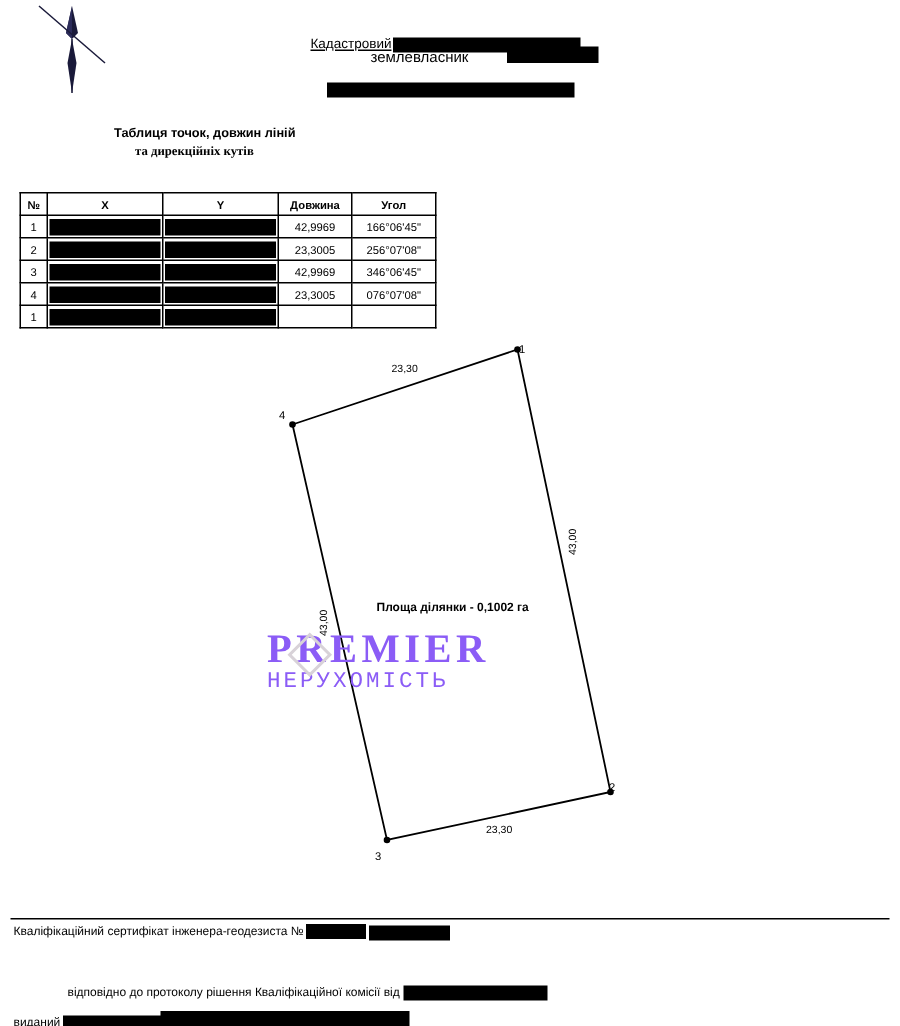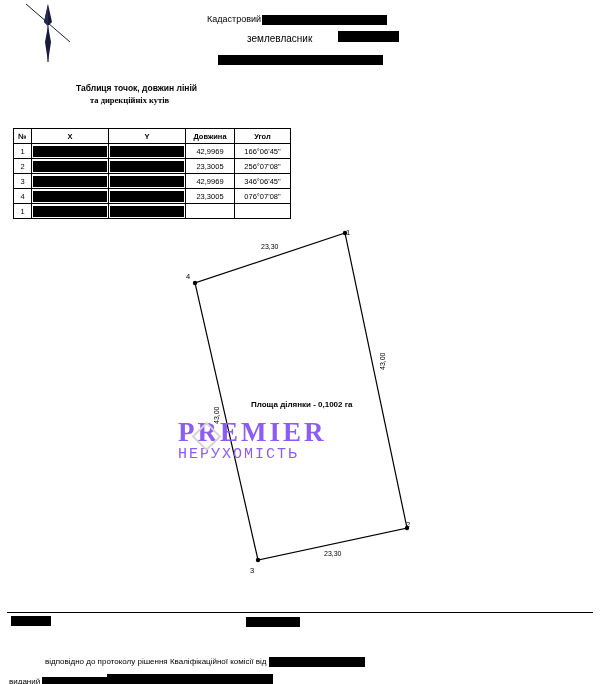--- a/index.html
+++ b/index.html
@@ -28,23 +28,24 @@
   }
 
   
   .compass {
     position: absolute;
     left: 18px; top: 2px;
     width: 60px; height: 62px;
   }
   .hdr-line1 {
     position: absolute;
-    left: 207px; top: 14px;
+    left: 207px; top: 24px;
     font-size: 9px;
     white-space: nowrap;
+    text-decoration: underline;
   }
   .hdr-line1 .redact { width: 125px; height: 10px; margin-left: 1px;}
   .hdr-line2 {
     position: absolute;
     left: 247px; top: 33px;
     font-size: 10px;
     white-space: nowrap;
   }
   .hdr-line2-bar {
     position: absolute;
@@ -323,21 +324,21 @@
   <div class="area-label">Площа ділянки - 0,1002 га</div>
 
   <div class="watermark">
     <div class="wm-top">PREMIER</div>
     <div class="wm-bot">НЕРУХОМІСТЬ</div>
   </div>
   <div class="wm-diamond"></div>
 
   <div class="footer-rule"></div>
   <div class="f1">
-    <span class="redact"></span>
+    <span>Кваліфікаційний сертифікат інженера-геодезиста №</span><span class="redact"></span>
   </div>
   <div class="f2-bar2"></div>
   <div class="f2">
     <span>виданий</span><span class="redact"></span>
   </div>
   <div class="f3">
     <span>відповідно до протоколу рішення Кваліфікаційної комісії від</span><span class="redact"></span>
   </div>
   <div class="f4-bar"></div>
 

